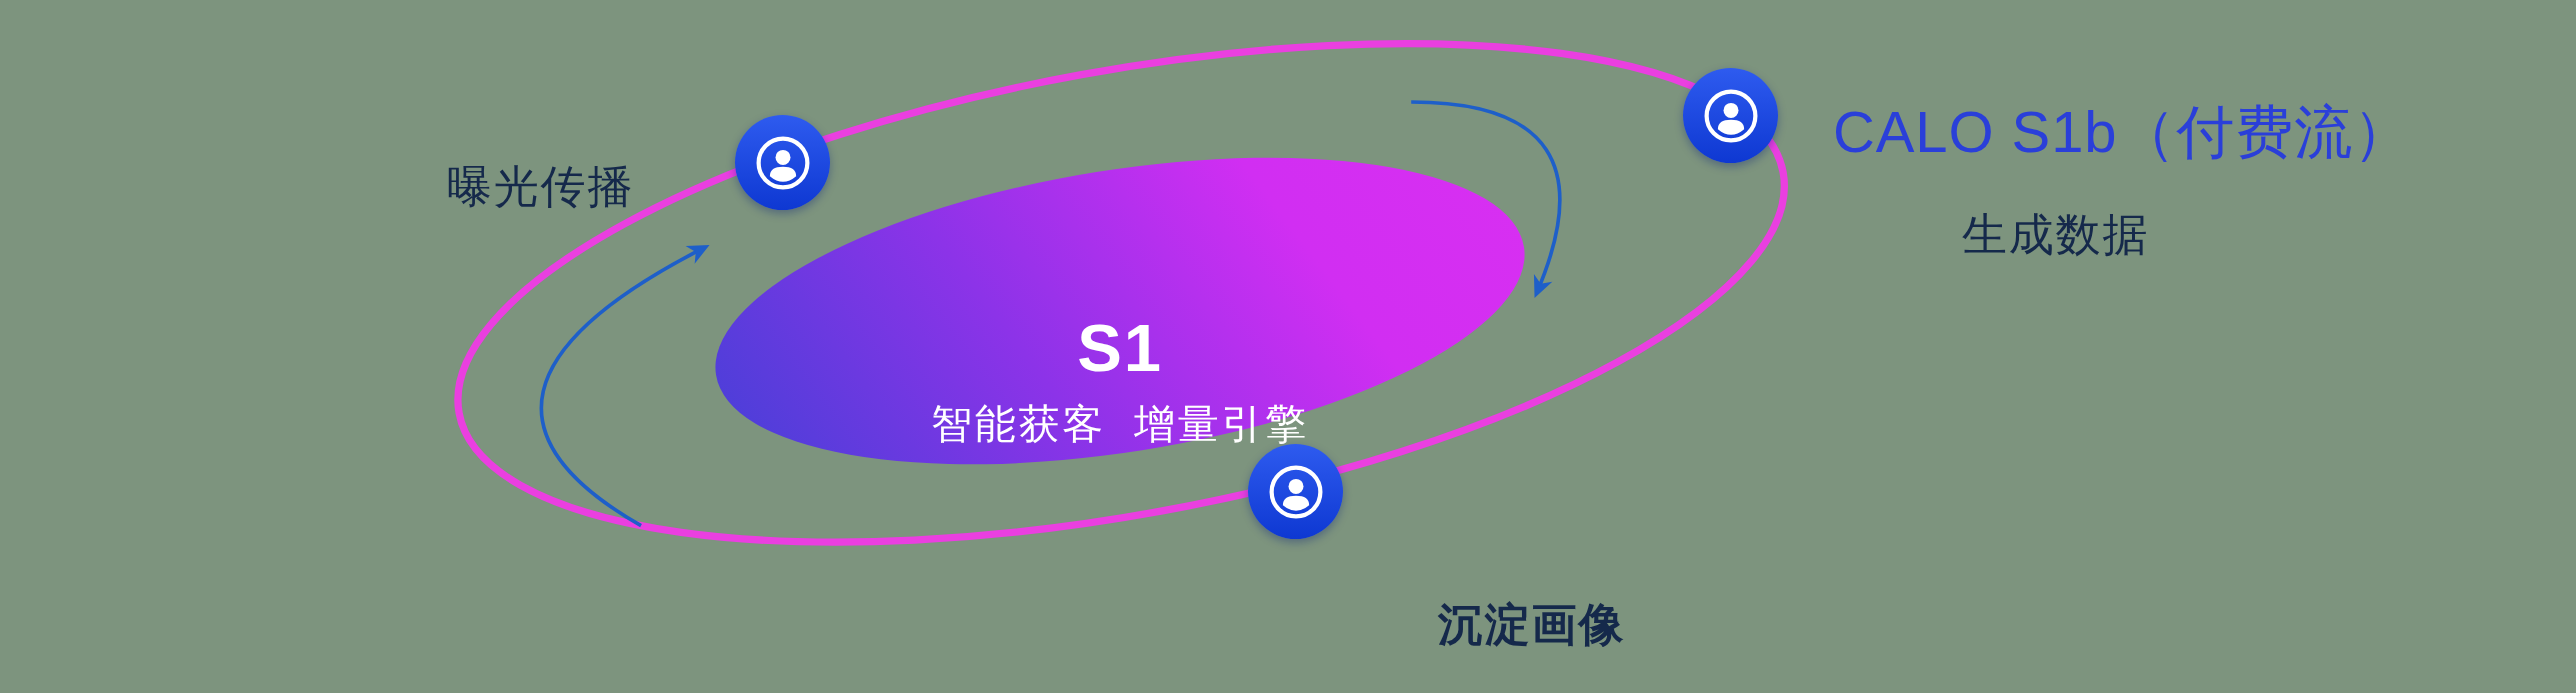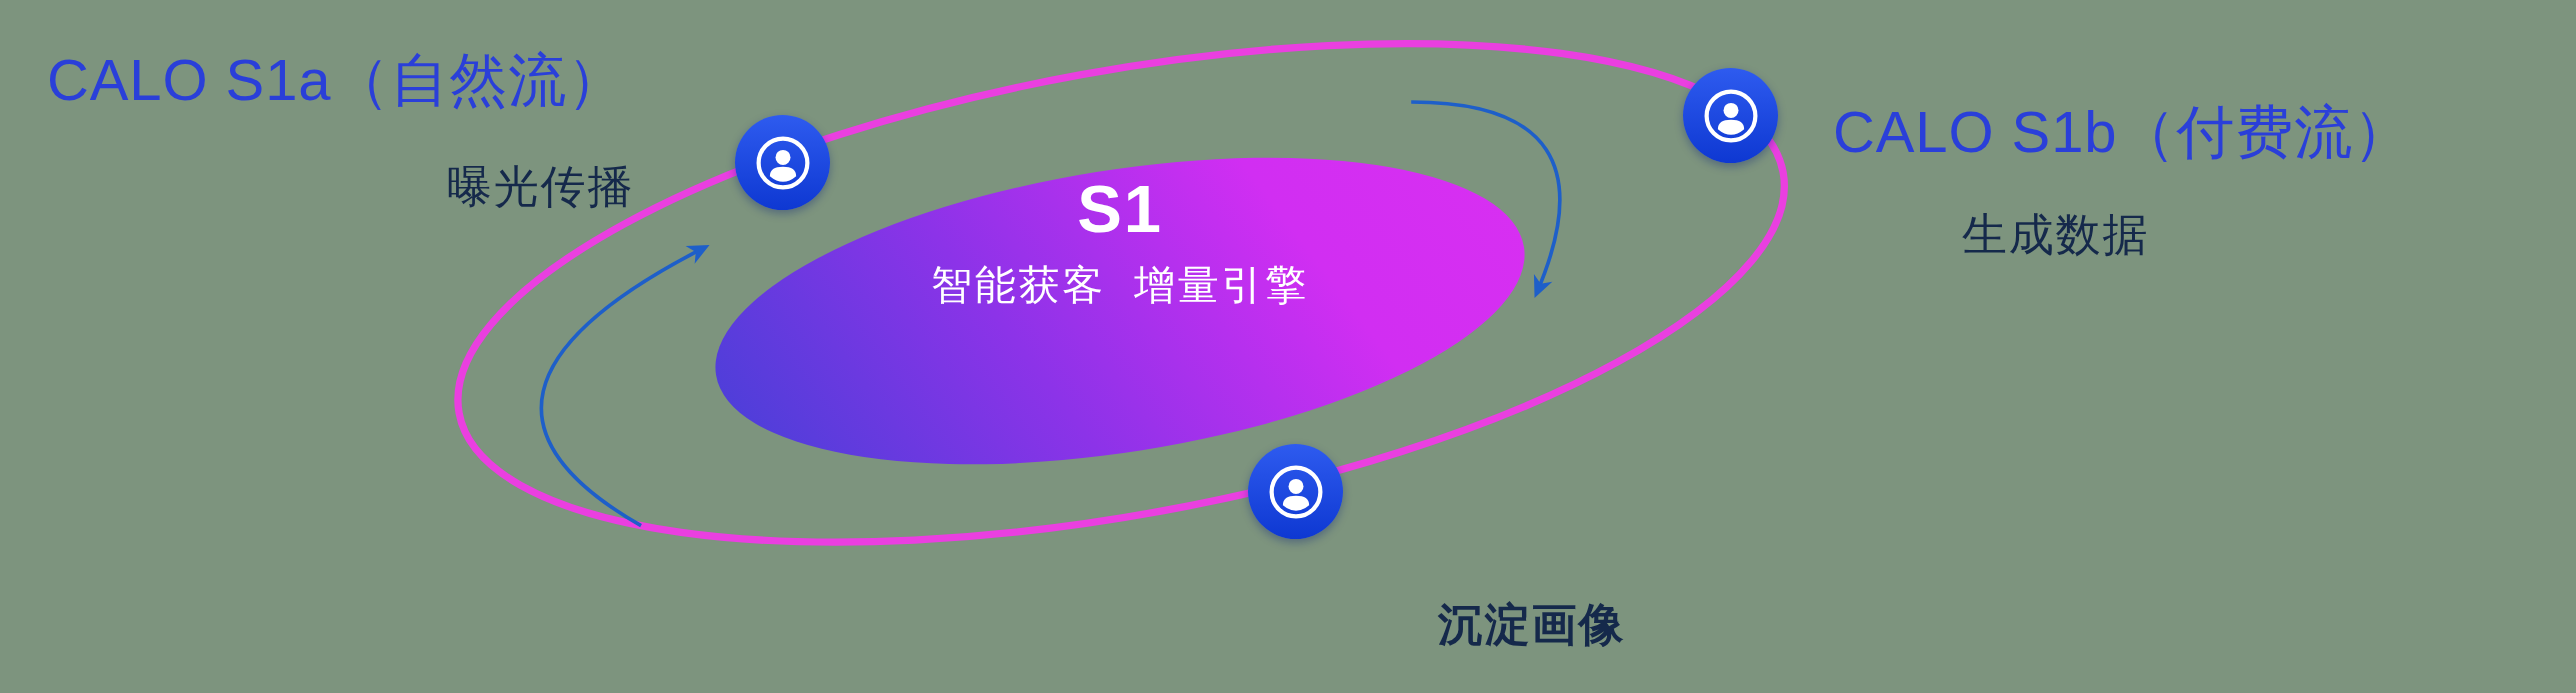--- a/index.html
+++ b/index.html
@@ -34,21 +34,21 @@
     transform: rotate(-9deg);
     z-index: 2;
   }
   .blob-text {
     position: absolute;
     left: 711px; top: 170px;
     width: 818px; height: 282px;
     display: flex;
     flex-direction: column;
     align-items: center;
-    justify-content: flex-start;
+    justify-content: flex-end;
     z-index: 2;
     color: #ffffff;
   }
   .blob-title {
     font-size: 67px;
     font-weight: 600;
     letter-spacing: 1.8px;
   }
   .blob-subtitle {
     margin-top: 11px;
@@ -141,21 +141,20 @@
     </svg>
   </div>
   <div class="node node-s1c">
     <svg viewBox="0 0 64 64">
       <circle cx="32" cy="32" r="26" fill="none" stroke="#ffffff" stroke-width="4.5"></circle>
       <circle cx="32" cy="26" r="8" fill="#ffffff"></circle>
       <path d="M18 46 Q18 36 32 36 Q46 36 46 46 Q39 52 32 52 Q25 52 18 46 Z" fill="#ffffff"></path>
     </svg>
   </div>
 
-  <div class="label label-s1a">CALO S1a（自然流）</div>
   <div class="sublabel sub-s1a">曝光传播</div>
 
   <div class="label label-s1b">CALO S1b（付费流）</div>
   <div class="sublabel sub-s1b">生成数据</div>
 
   <div class="sublabel sub-s1c">沉淀画像</div>
 
 </div>
 
 

